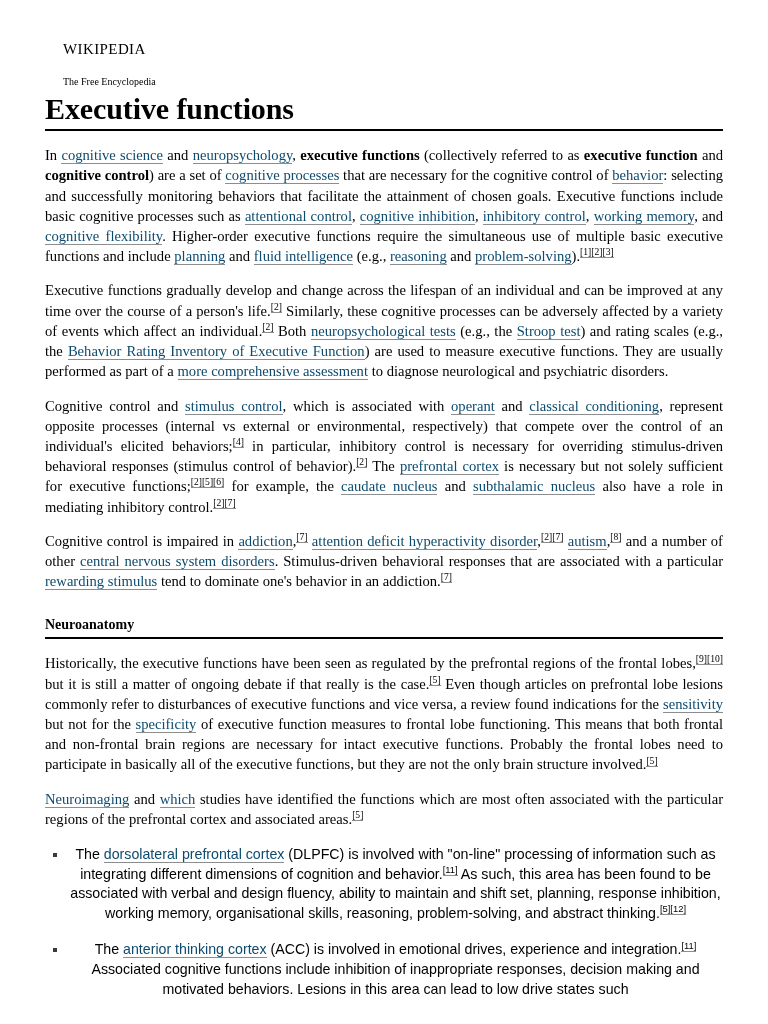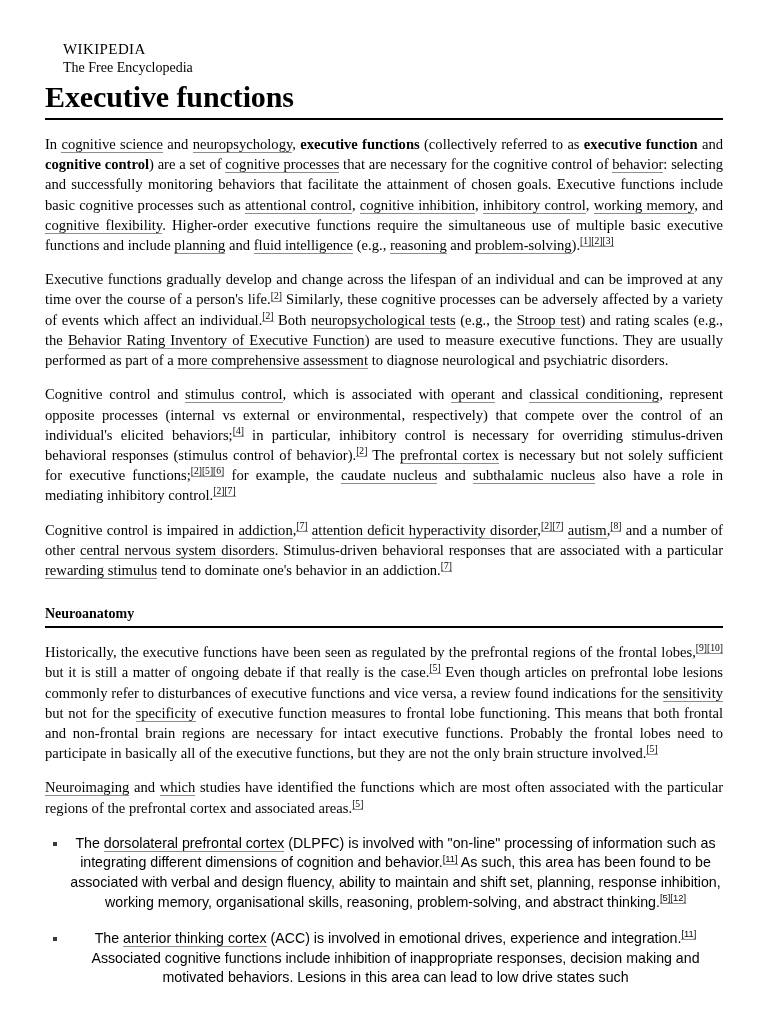--- a/index.html
+++ b/index.html
@@ -37,25 +37,25 @@
     font-size: 21px;
     letter-spacing: 0.4px;
     line-height: 1.08;
     font-variant: small-caps;
     text-transform: lowercase;
     color: #000;
     display: block;
   }
   .logo-tagline {
     font-family: "Liberation Serif", "DejaVu Serif", serif;
-    font-size: 14px;
+    font-size: 10px;
     line-height: 1.2;
     color: #000;
     display: block;
-    margin-top: 1px;
+    margin-top: 17px;
   }
 
   
   h1.page-title {
     font-family: "Liberation Serif", "DejaVu Serif", serif;
     font-size: 30px;
     font-weight: bold;
     line-height: 1.12;
     margin: 4px 0 0 0;
     padding: 0 0 4px 0;
@@ -81,21 +81,21 @@
     text-align: justify;
     margin: 14px 0 0 0;
     hyphens: none;
   }
   h2.section-title + p.body-par {
     margin-top: 14px;
   }
 
   
   .lnk {
-    color: #000000;
+    color: #0c4a6e;
     text-decoration: none;
     border-bottom: 1px solid #8d8d8d;
     cursor: pointer;
   }
   .bold {
     font-weight: bold;
   }
 
   
   sup.ref {

